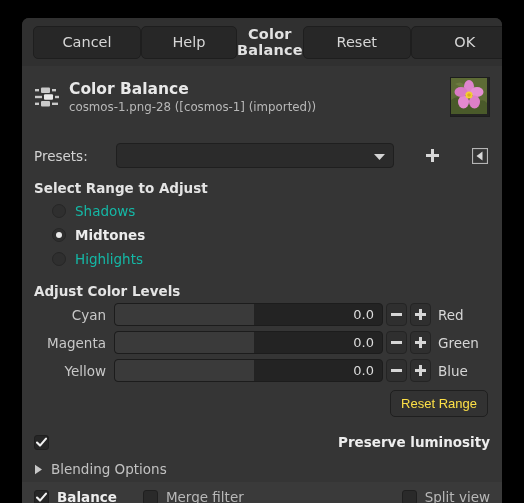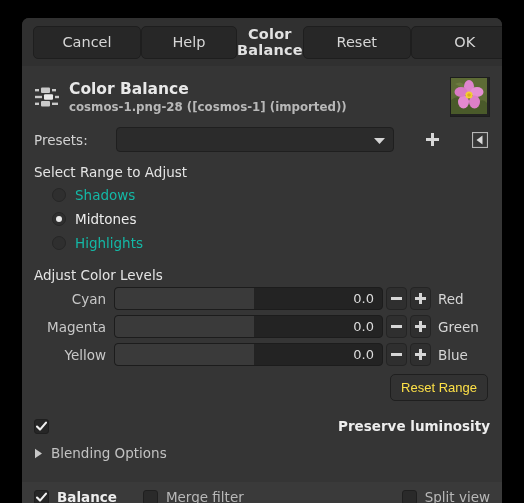--- a/index.html
+++ b/index.html
@@ -94,37 +94,36 @@
     line-height: 18px;
   }
   .head-sub {
     color: #b8b8b8;
     font-size: 11.8px;
     line-height: 16px;
     margin-top: 1px;
     white-space: nowrap;
     overflow: hidden;
     text-overflow: ellipsis;
-    font-weight: bold;
   }
   .thumb {
     width: 38px;
     height: 38px;
     flex: none;
     border: 1px solid #1d1d1d;
     background: #222;
     position: relative;
     overflow: hidden;
   }
 
   
   .presets-row {
     display: flex;
     align-items: center;
-    margin-top: 4px;
+    margin-top: 20px;
     gap: 20px;
   }
   .presets-label {
     color: #d2d2d2;
     font-size: 13.5px;
     margin-right: 8px;
   }
   .combo {
     flex: 1;
     height: 25px;
@@ -154,21 +153,21 @@
     align-items: center;
     justify-content: center;
     cursor: pointer;
     flex: none;
   }
 
   
   .section-head {
     color: #e4e4e4;
     font-size: 13.5px;
-    font-weight: normal;
+    font-weight: bold;
     margin: 12px 0 3px 0;
   }
 
   
   .radio-row {
     display: flex;
     align-items: center;
     height: 24px;
     padding-left: 18px;
     cursor: pointer;
@@ -193,21 +192,21 @@
     height: 6px;
     border-radius: 50%;
     background: #eaeaea;
   }
   .radio-label {
     color: #14b8a6;
     font-size: 13.5px;
   }
   .radio-row.selected .radio-label {
     color: #ececec;
-    font-weight: normal;
+    font-weight: bold;
   }
 
   
   .slider-row {
     display: flex;
     align-items: center;
     height: 25px;
     margin-top: 3px;
   }
   .s-label-l {

